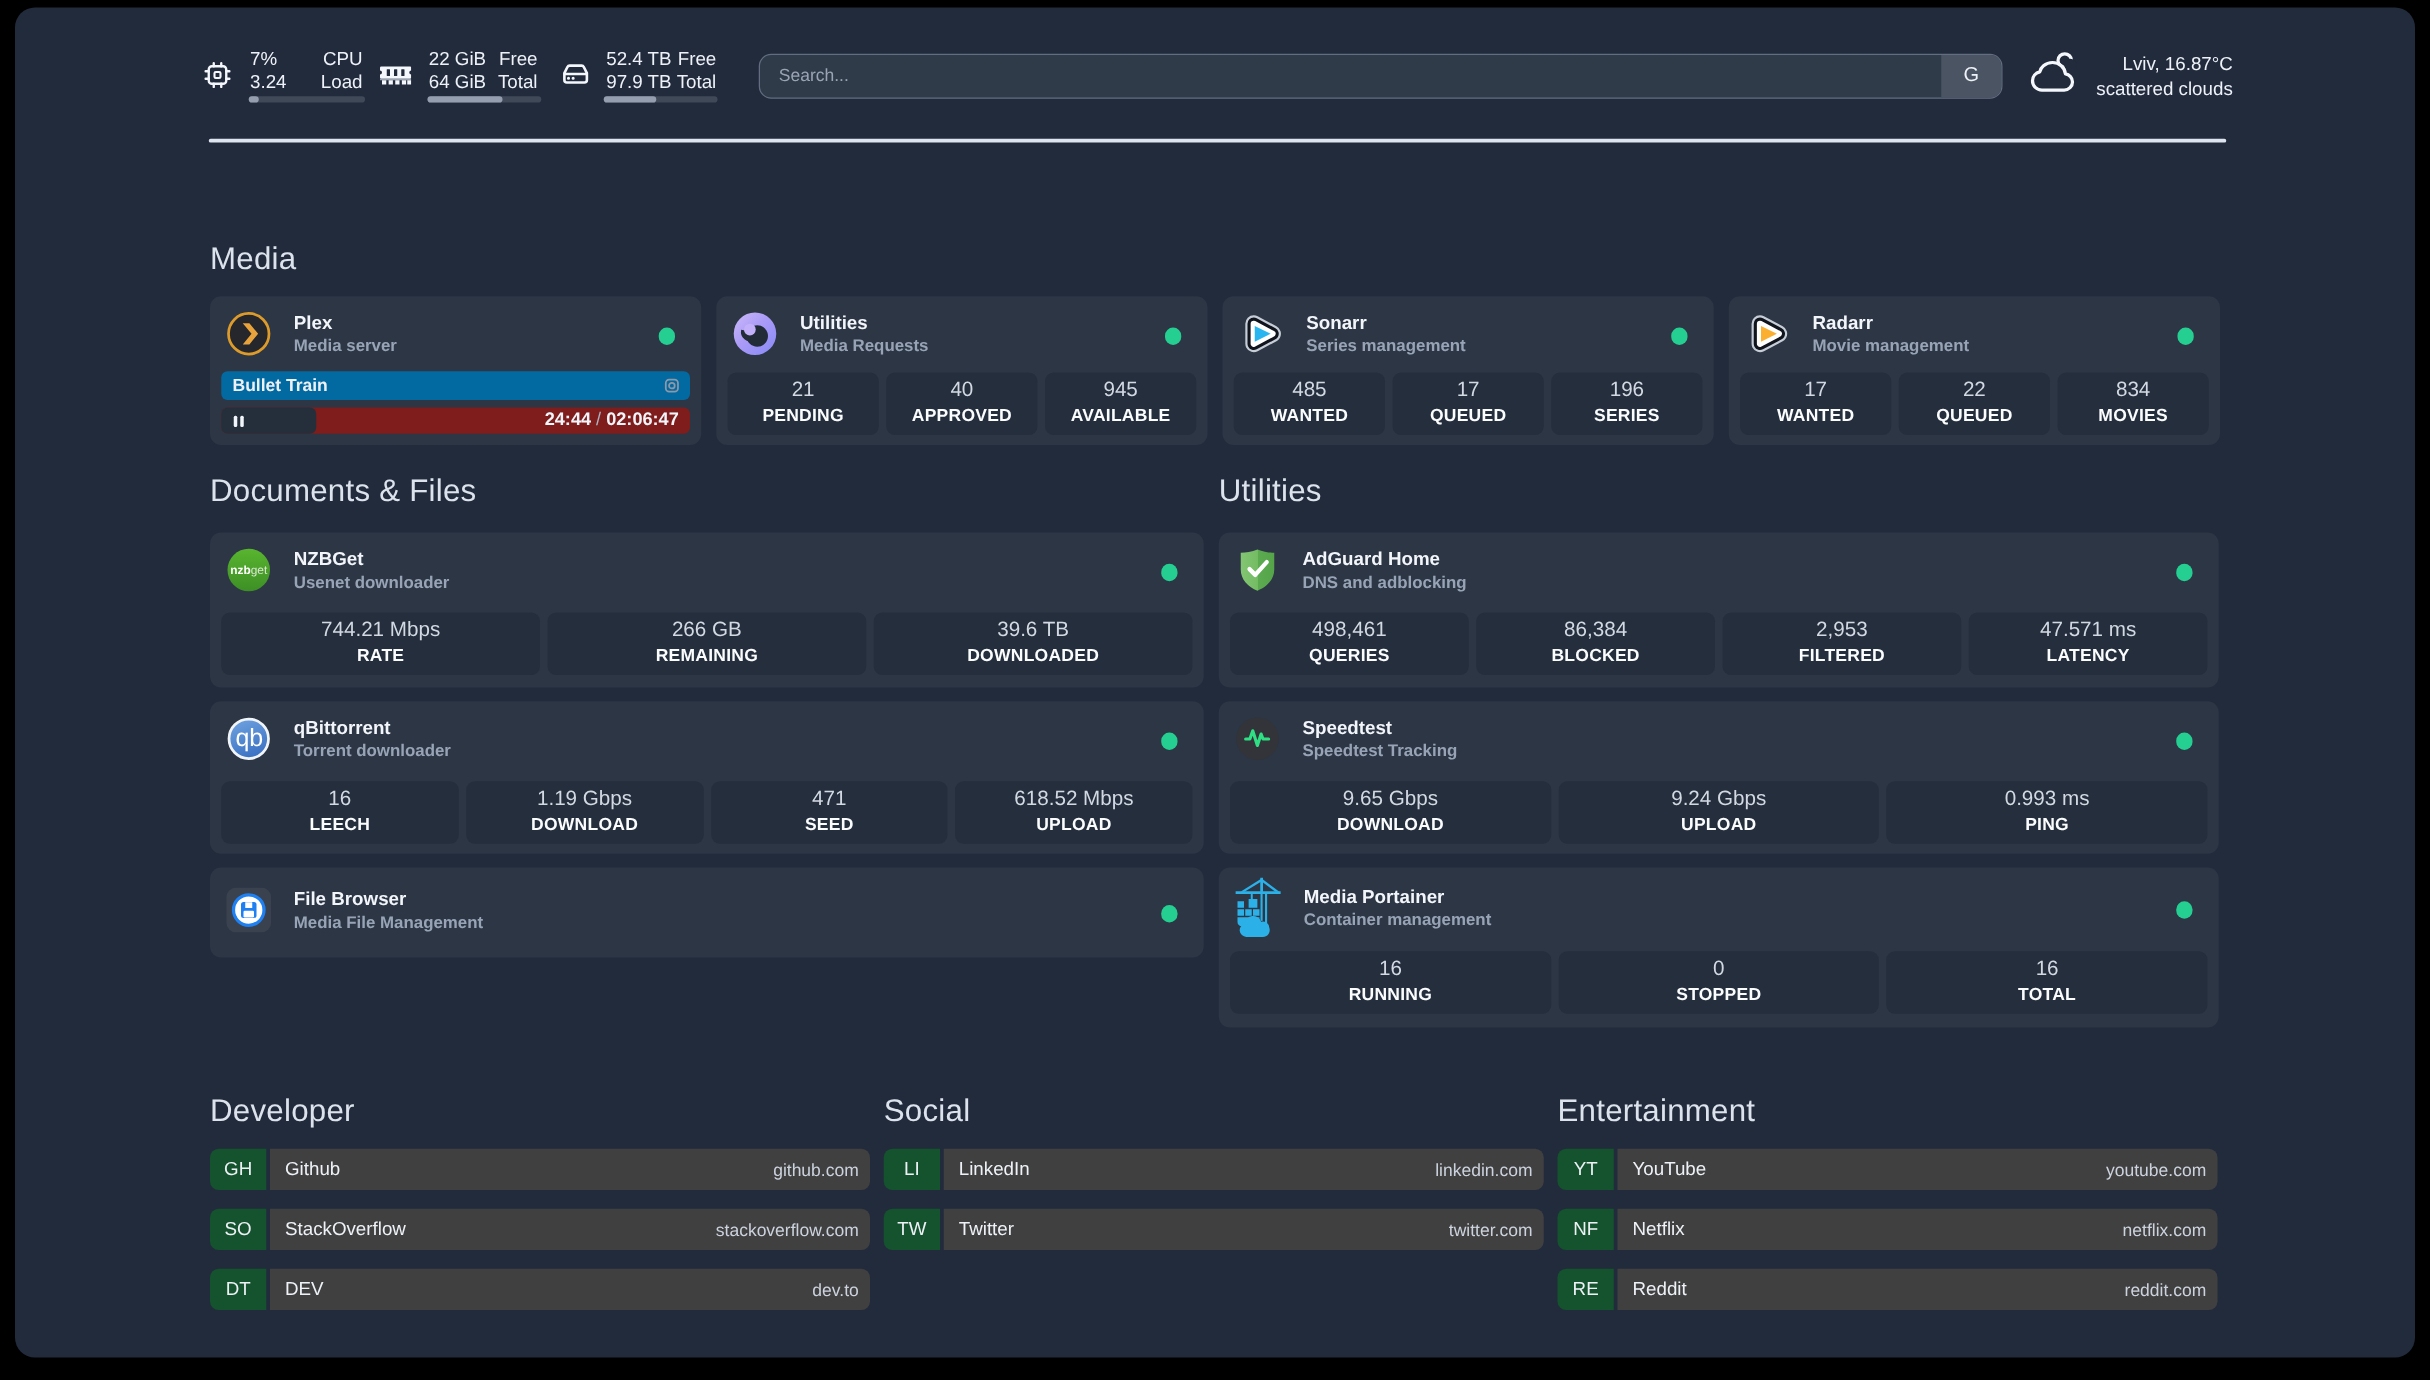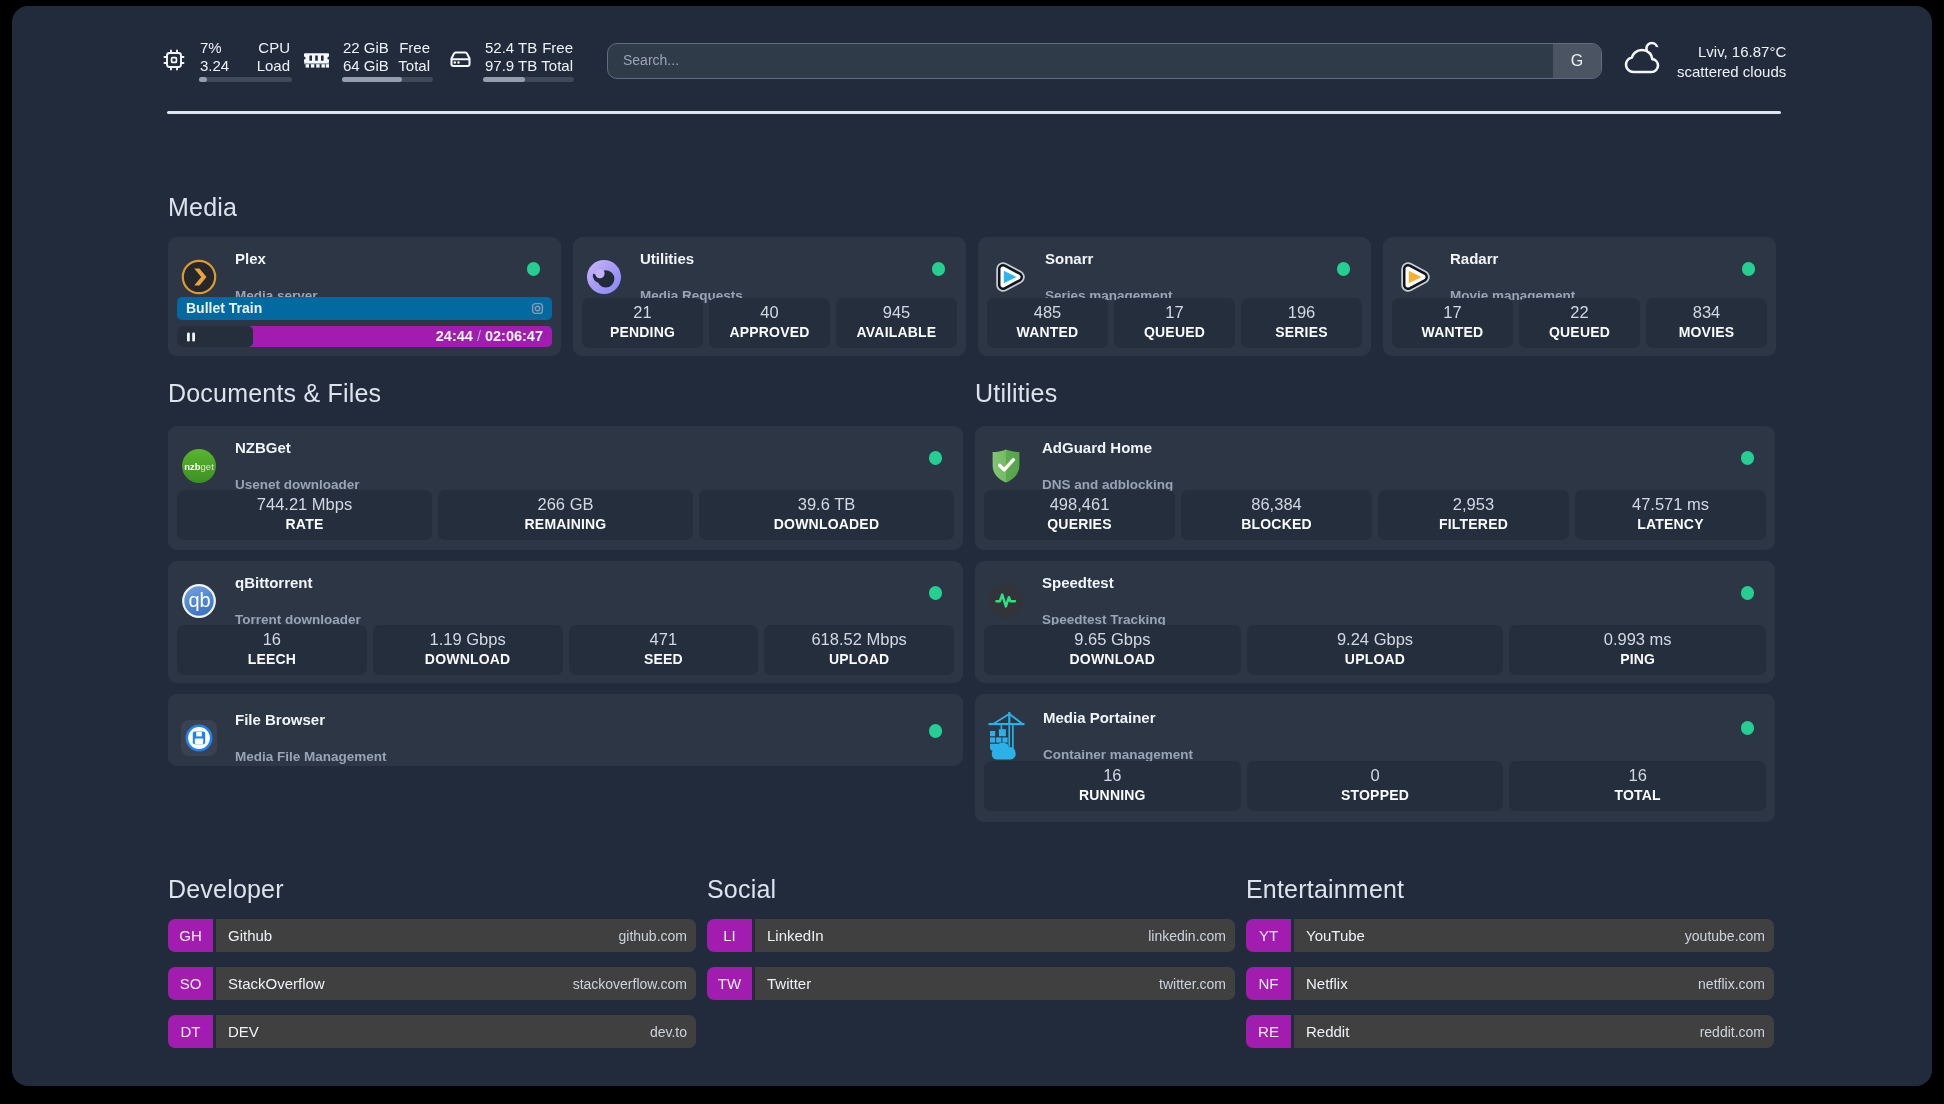--- a/index.html
+++ b/index.html
@@ -20,33 +20,33 @@
   border-radius:0 8.5px 8.5px 0; color:#eef1f6; font-size:16px; font-weight:400;
   display:flex; align-items:center; justify-content:center; }
 .weather { position:absolute; left:1665px; top:36px; text-align:right; color:#eef2f8; font-size:15px; line-height:20px; }
 .hr { position:absolute; left:155px; top:105px; width:1614px; height:2.5px; background:#dfe5ee; border-radius:2px; }
 
 .h2 { position:absolute; color:#dce3ec; font-size:25px; font-weight:400; line-height:30px; letter-spacing:0.2px; }
 
 .card { position:absolute; background:#2c3645; border-radius:9px; }
 .chead { position:absolute; left:13px; top:12px; display:flex; align-items:center; gap:18px; }
 .icon36 { width:36px; height:36px; flex:none; }
-.ct { display:flex; flex-direction:column; justify-content:center;gap:19px; }
+.ct { display:flex; flex-direction:column; justify-content:center; }
 .ct .t { color:#f2f5f9; font-size:15px; font-weight:600; line-height:19px; }
 .ct .s { color:#98a4b6; font-size:13.5px; font-weight:700; line-height:17px; }
 .dot { position:absolute; right:21px; width:13.5px; height:13.5px; border-radius:50%; background:#25cf92; }
 .stats { position:absolute; left:9px; right:9px; display:flex; gap:6px; }
 .stat { flex:1; background:#242e3c; border-radius:7px; height:50px; text-align:center; padding-top:4px; }
 .stat .v { color:#d2d9e3; font-size:16.5px; font-weight:400; line-height:21px; }
 .stat .l { color:#fafcfe; font-size:14px; font-weight:700; line-height:18px; letter-spacing:0.2px; }
 
 .prow { position:absolute; left:9px; right:9px; background:#0369a1; border-radius:5px; }
 
 .lrow { display:flex; height:33px; margin-bottom:15px; }
-.labb { width:45px; flex:none; margin-right:3px; border-radius:7px 0 0 7px; background:#a21caf; color:#edf1f6; font-weight:400; font-size:15px;
+.labb { width:45px; flex:none; margin-right:3px; border-radius:7px 0 0 7px; background:#14532d; color:#edf1f6; font-weight:400; font-size:15px;
   display:flex; align-items:center; justify-content:center; }
 .lbody { flex:1; background:#404040; border-radius:0 7px 7px 0; display:flex; align-items:center; padding:0 9px 0 12px; }
 .lbody .n { color:#eef2f7; font-size:15px; font-weight:400; }
 .lbody .u { margin-left:auto; color:#ccd3de; font-size:14px; font-weight:400; }
 </style>
 </head>
 <body>
 <div class="frame">
 
   <svg class="abs" style="left:150px;top:42px;" width="24" height="24" viewBox="0 0 24 24" fill="none" stroke="#f4f7fb" stroke-width="1.9" stroke-linecap="round">
@@ -128,21 +128,21 @@
         </div>
     </div>
     <div class="dot" style="top:25px;"></div>
     <div class="prow" style="top:60px;height:23px;">
       <div style="position:absolute;left:9px;top:0;line-height:23px;color:#edf1f7;font-size:14px;font-weight:600;">Bullet Train</div>
       <svg style="position:absolute;right:8px;top:5px;" width="13" height="13" viewBox="0 0 24 24" fill="none" stroke="#8d98a8" stroke-width="2.6">
         <rect x="3" y="3" width="18" height="18" rx="5"></rect>
         <circle cx="12" cy="12" r="4.2"></circle>
       </svg>
     </div>
-    <div class="prow" style="top:89px;height:21px;background:#a21caf;">
+    <div class="prow" style="top:89px;height:21px;background:#7f1d1d;">
       <div style="position:absolute;left:0;top:0;width:76px;height:21px;background:#252f3c;border-radius:5px;"></div>
       <svg style="position:absolute;left:9px;top:6px;" width="10" height="10" viewBox="0 0 10 10" fill="#f2f5f9">
         <rect x="1" y="0.5" width="2.8" height="9" rx="1.2"></rect>
           <rect x="6.2" y="0.5" width="2.8" height="9" rx="1.2"></rect>
       </svg>
       <div style="position:absolute;right:9px;top:0;line-height:21px;color:#f2f5f9;font-size:14.5px;font-weight:700;">24:44<span style="font-weight:400;color:#aab4c2;"> / </span>02:06:47</div>
     </div>
   </div>
 
   <div class="card" style="left:561px;top:231px;width:393px;height:119px;">

